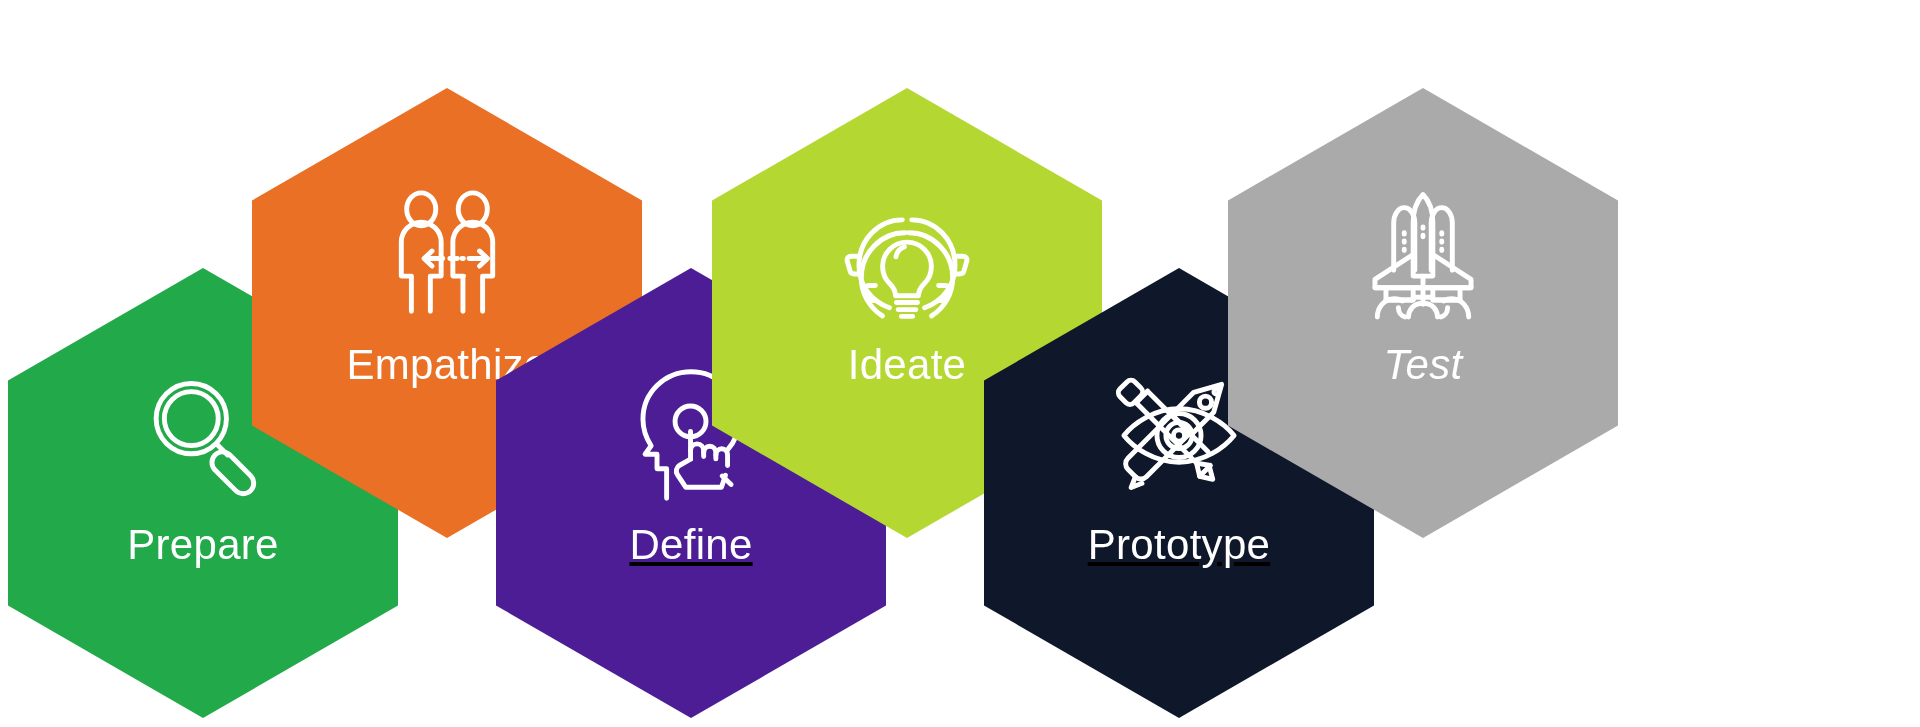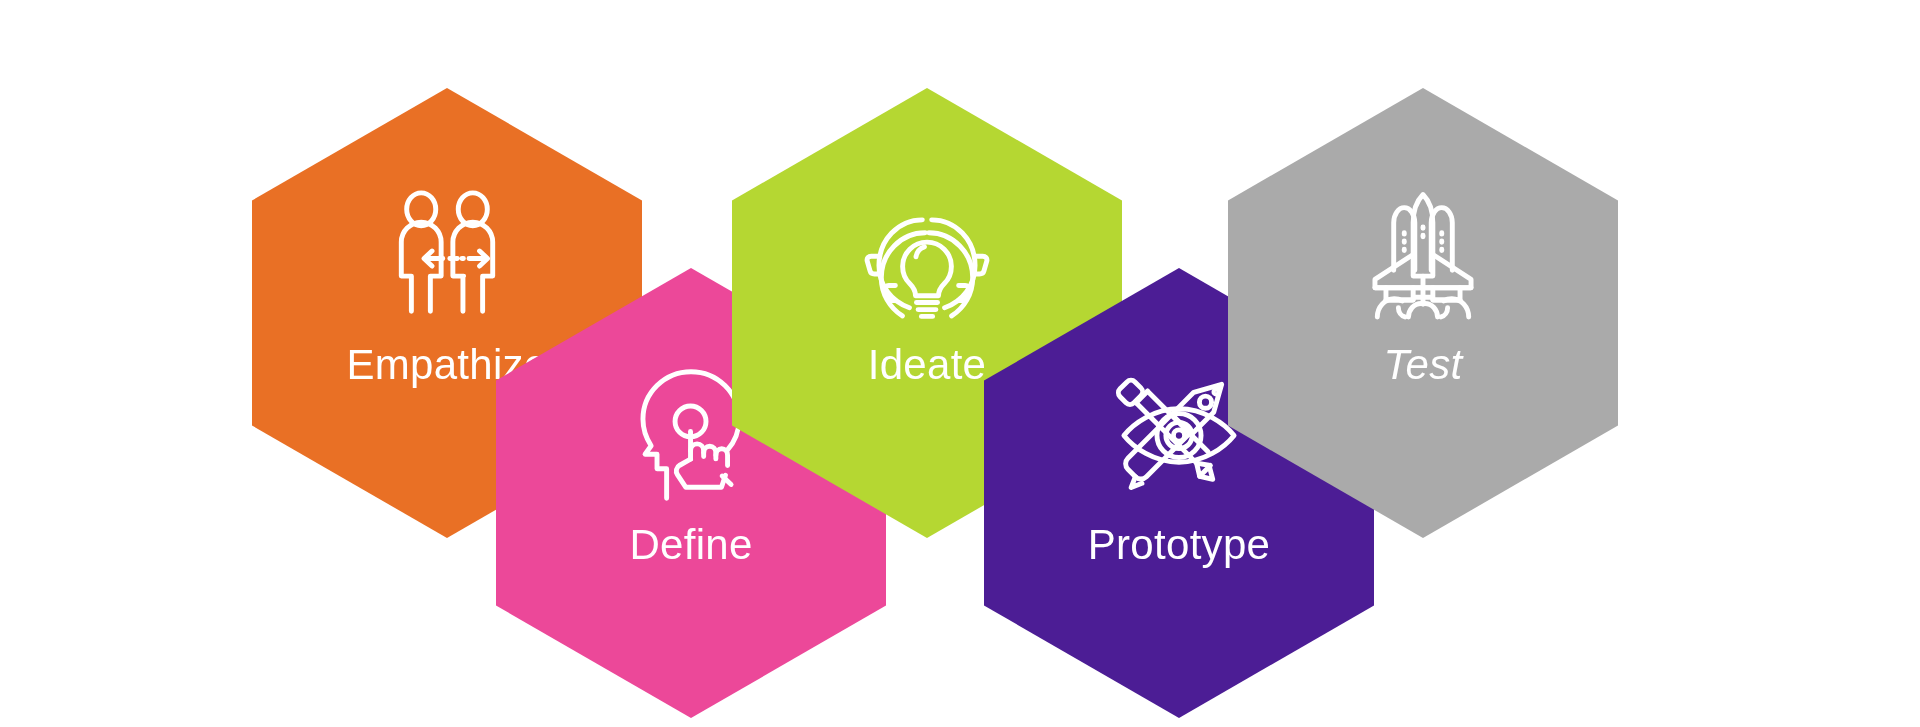--- a/index.html
+++ b/index.html
@@ -50,74 +50,87 @@
     text-align: center;
   }
   
   .row-upper { top: 88px; }
   .row-lower { top: 268px; }
 </style>
 </head>
 <body>
 
 <div id="stage">
+    <div class="hex row-lower" style="left: 8px; background: rgb(34, 169, 74); z-index: 10;">
+      <span class="hex-icon">
+    <svg viewBox="0 0 64 64">
+      <g stroke="#ffffff" fill="none" stroke-width="2.1" stroke-linecap="round" stroke-linejoin="round">
+        <circle cx="27" cy="25" r="15"></circle>
+        <circle cx="27" cy="25" r="11.5"></circle>
+        <line x1="37.8" y1="35.8" x2="42.5" y2="40.5"></line>
+        <rect x="40.2" y="37.4" width="9" height="21.5" rx="4.5" transform="rotate(-45 44.7 48.1)"></rect>
+      </g>
+    </svg>
+      </span>
+      <span class="hex-label">Prepare</span>
+    </div>
     <div class="hex row-upper" style="left: 252px; background: rgb(233, 112, 37); z-index: 11;">
       <span class="hex-icon">
     <svg viewBox="0 0 64 64">
       <g stroke="#ffffff" fill="none" stroke-width="2.1" stroke-linecap="round" stroke-linejoin="round">
         <ellipse cx="21" cy="12.5" rx="6.2" ry="7"></ellipse>
         <path d="M12.5 26.5a8.5 8.5 0 0 1 17 0v14.5h-4.6V56M16.8 41v15M12.5 26.5V41h4.3"></path>
         <ellipse cx="43" cy="12.5" rx="6.2" ry="7"></ellipse>
         <path d="M34.5 26.5a8.5 8.5 0 0 1 17 0V41h-4.3V56M38.8 41v15M34.5 26.5V41h4.6"></path>
         <path d="M30.2 33.5h-7.6M25.6 30.3l-3.4 3.2 3.4 3.2"></path>
         <path d="M41.4 33.5h7.6M45.9 30.3l3.4 3.2-3.4 3.2"></path>
         <path d="M33.2 33.5h0.6M35.8 33.5h0.6M38.4 33.5h0.6"></path>
       </g>
     </svg>
       </span>
       <span class="hex-label">Empathize</span>
     </div>
-    <div class="hex row-lower" style="left: 496px; background: #ec4899; z-index: 12;">
+    <div class="hex row-lower" style="left: 496px; background: #4c1d95; z-index: 12; text-decoration: underline;">
       <span class="hex-icon">
     <svg viewBox="0 0 64 64">
       <g stroke="#ffffff" fill="none" stroke-width="2.1" stroke-linecap="round" stroke-linejoin="round">
         <path d="M47.5 38.5c3.2-3.6 5-8.2 5-13.1C52.5 14 43.3 5 32 5S11.5 14 11.5 25.2c0 4.2 1.3 8.1 3.5 11.4l-2.6 3.6h5.1v6.2h4.1V59"></path>
         <circle cx="31.8" cy="26.2" r="6.6"></circle>
         <path d="M31.8 30.5v11.8"></path>
         <path d="M31.8 38.8c0-1.7 1.2-3 2.8-3s2.8 1.3 2.8 3v2.4"></path>
         <path d="M37.4 39.6c0-1.6 1.1-2.8 2.6-2.8s2.6 1.2 2.6 2.8v2.6"></path>
         <path d="M42.6 40.6c0-1.5 1.1-2.7 2.5-2.7s2.5 1.2 2.5 2.7v4.4"></path>
         <path d="M31.8 42.3l-4.6 2.6c-1.5.9-1.9 2.6-1 4l3.6 5.4h15.2l1.7-5.1"></path>
         <path d="M45.3 49.5l3.8 3.6"></path>
       </g>
     </svg>
       </span>
       <span class="hex-label">Define</span>
     </div>
-    <div class="hex row-upper" style="left: 732px; background: rgb(181, 215, 50); z-index: 13;">
+    <div class="hex row-upper" style="left: 712px; background: rgb(181, 215, 50); z-index: 13;">
       <span class="hex-icon">
     <svg viewBox="0 0 64 64">
       <g stroke="#ffffff" fill="none" stroke-width="2.1" stroke-linecap="round" stroke-linejoin="round">
         <path d="M24.5 54.5C16.8 51.8 11.5 45 11.5 36.5c0-11 8.3-19.5 18.5-19.5"></path>
         <path d="M11.5 32.5H8.2c-1.2 0-2 1-1.7 2.1l1.2 4.2c.2.8 1 1.3 1.9 1.3h1.9"></path>
         <path d="M39.5 54.5c7.7-2.7 13-9.5 13-18 0-11-8.3-19.5-18.5-19.5"></path>
         <path d="M52.5 32.5h3.3c1.2 0 2 1 1.7 2.1l-1.2 4.2c-.2.8-1 1.3-1.9 1.3h-1.9"></path>
         <path d="M21.5 58c-5.4-3.4-9-9.4-9-16.3 0-10.6 8.4-19.2 18.7-19.2"></path>
         <path d="M42.5 58c5.4-3.4 9-9.4 9-16.3 0-10.6-8.4-19.2-18.7-19.2"></path>
         <path d="M18.5 45h-2.8c-1 0-1.7.9-1.5 1.9l.9 3.4c.2.7.9 1.1 1.6 1.1h1.8"></path>
         <path d="M45.5 45h2.8c1 0 1.7.9 1.5 1.9l-.9 3.4c-.2.7-.9 1.1-1.6 1.1h-1.8"></path>
         <path d="M24.6 44.2a10.4 10.4 0 1 1 14.8 0c-1.6 1.6-2.5 3.2-2.5 5.2h-9.8c0-2-.9-3.6-2.5-5.2z"></path>
         <path d="M27.5 52.3h9M28.2 55.3h7.6M29.6 58.2h4.8"></path>
         <path d="M27.3 32.8a5.4 5.4 0 0 1 3.6-4.3"></path>
       </g>
     </svg>
       </span>
       <span class="hex-label">Ideate</span>
     </div>
-    <div class="hex row-lower" style="left: 984px; background: #4c1d95; z-index: 14;">
+    <div class="hex row-lower" style="left: 984px; background: #0f172a; z-index: 14; text-decoration: underline;">
       <span class="hex-icon">
     <svg viewBox="0 0 64 64">
       <g stroke="#ffffff" fill="none" stroke-width="2.1" stroke-linecap="round" stroke-linejoin="round">
         <rect x="6.8" y="9.6" width="9" height="8.4" rx="2.4" transform="rotate(-45 11.3 13.8)"></rect>
         <path d="M13.7 18.2L39.5 44"></path>
         <path d="M18.6 13.3L44.4 39.1"></path>
         <path d="M13.7 18.2l4.9-4.9"></path>
         <path d="M39.5 44l1.3 5.6 5.6 1.3-1.6-6-5.3-.9z"></path>
         <path d="M40.8 49.6l4.6-4.6"></path>
         <path d="M50.2 10.4l-3.4 11.9-9.4 9.4-8.5-8.5 9.4-9.4 11.9-3.4z"></path>

